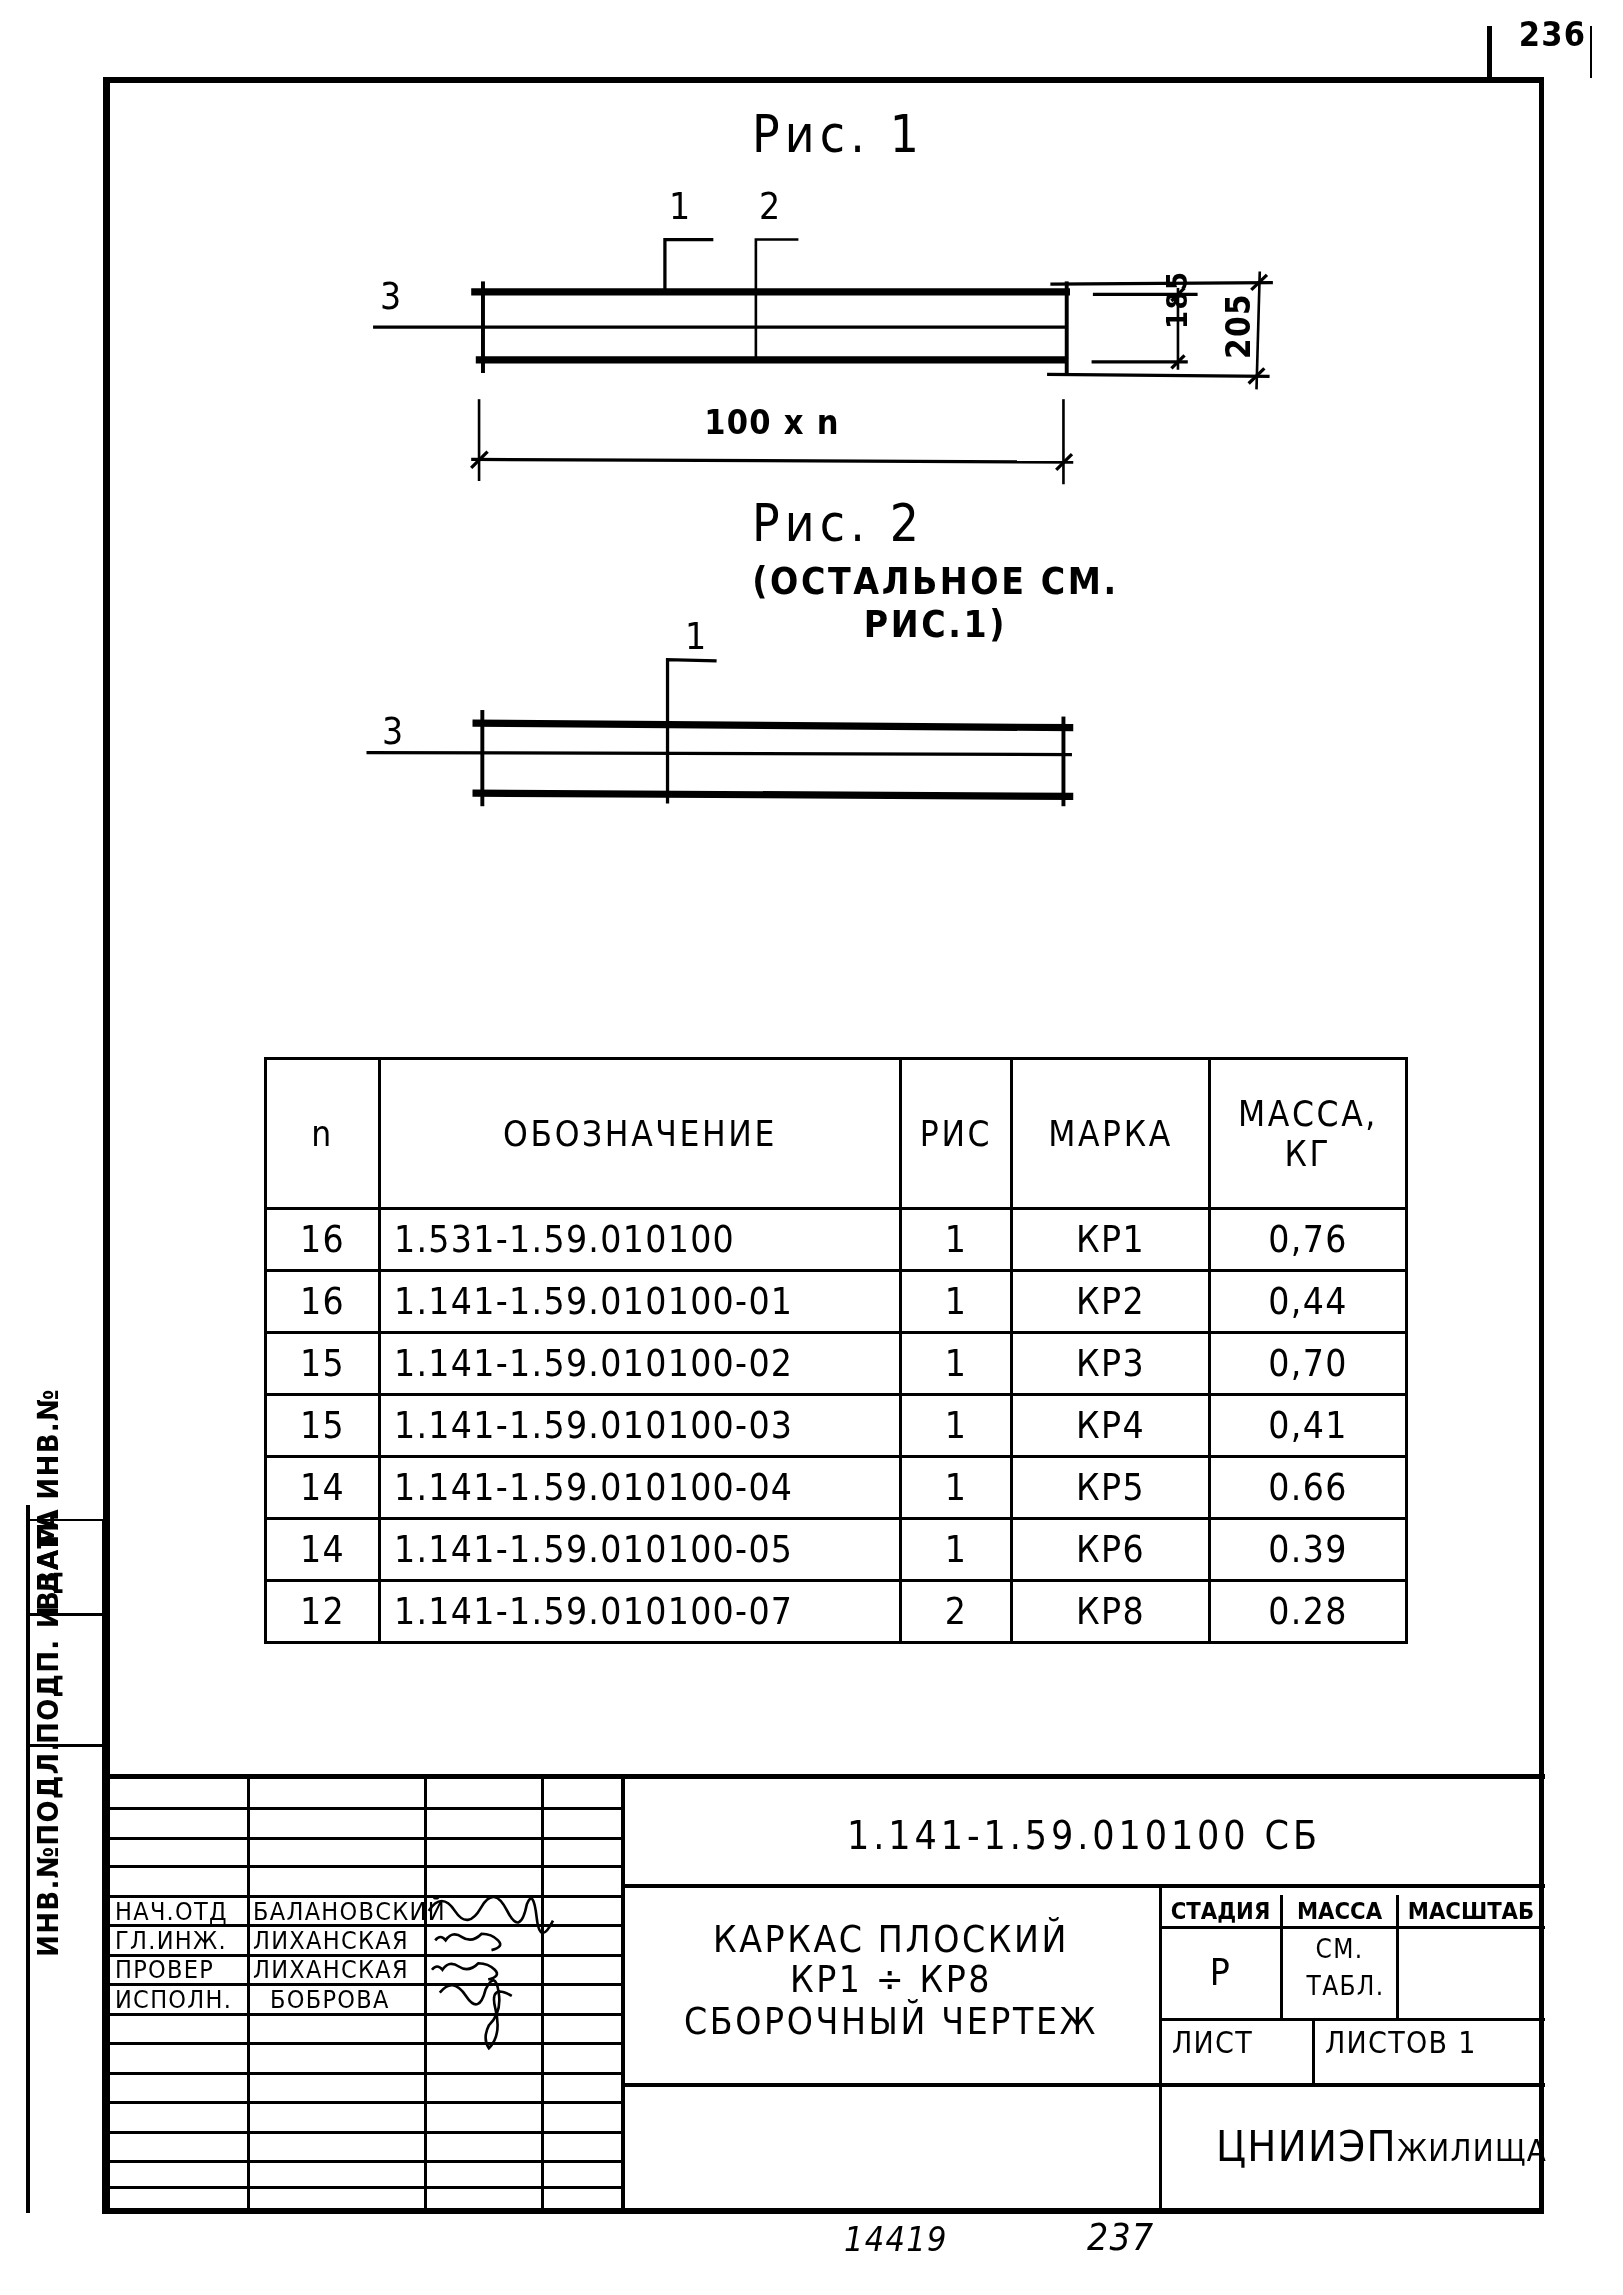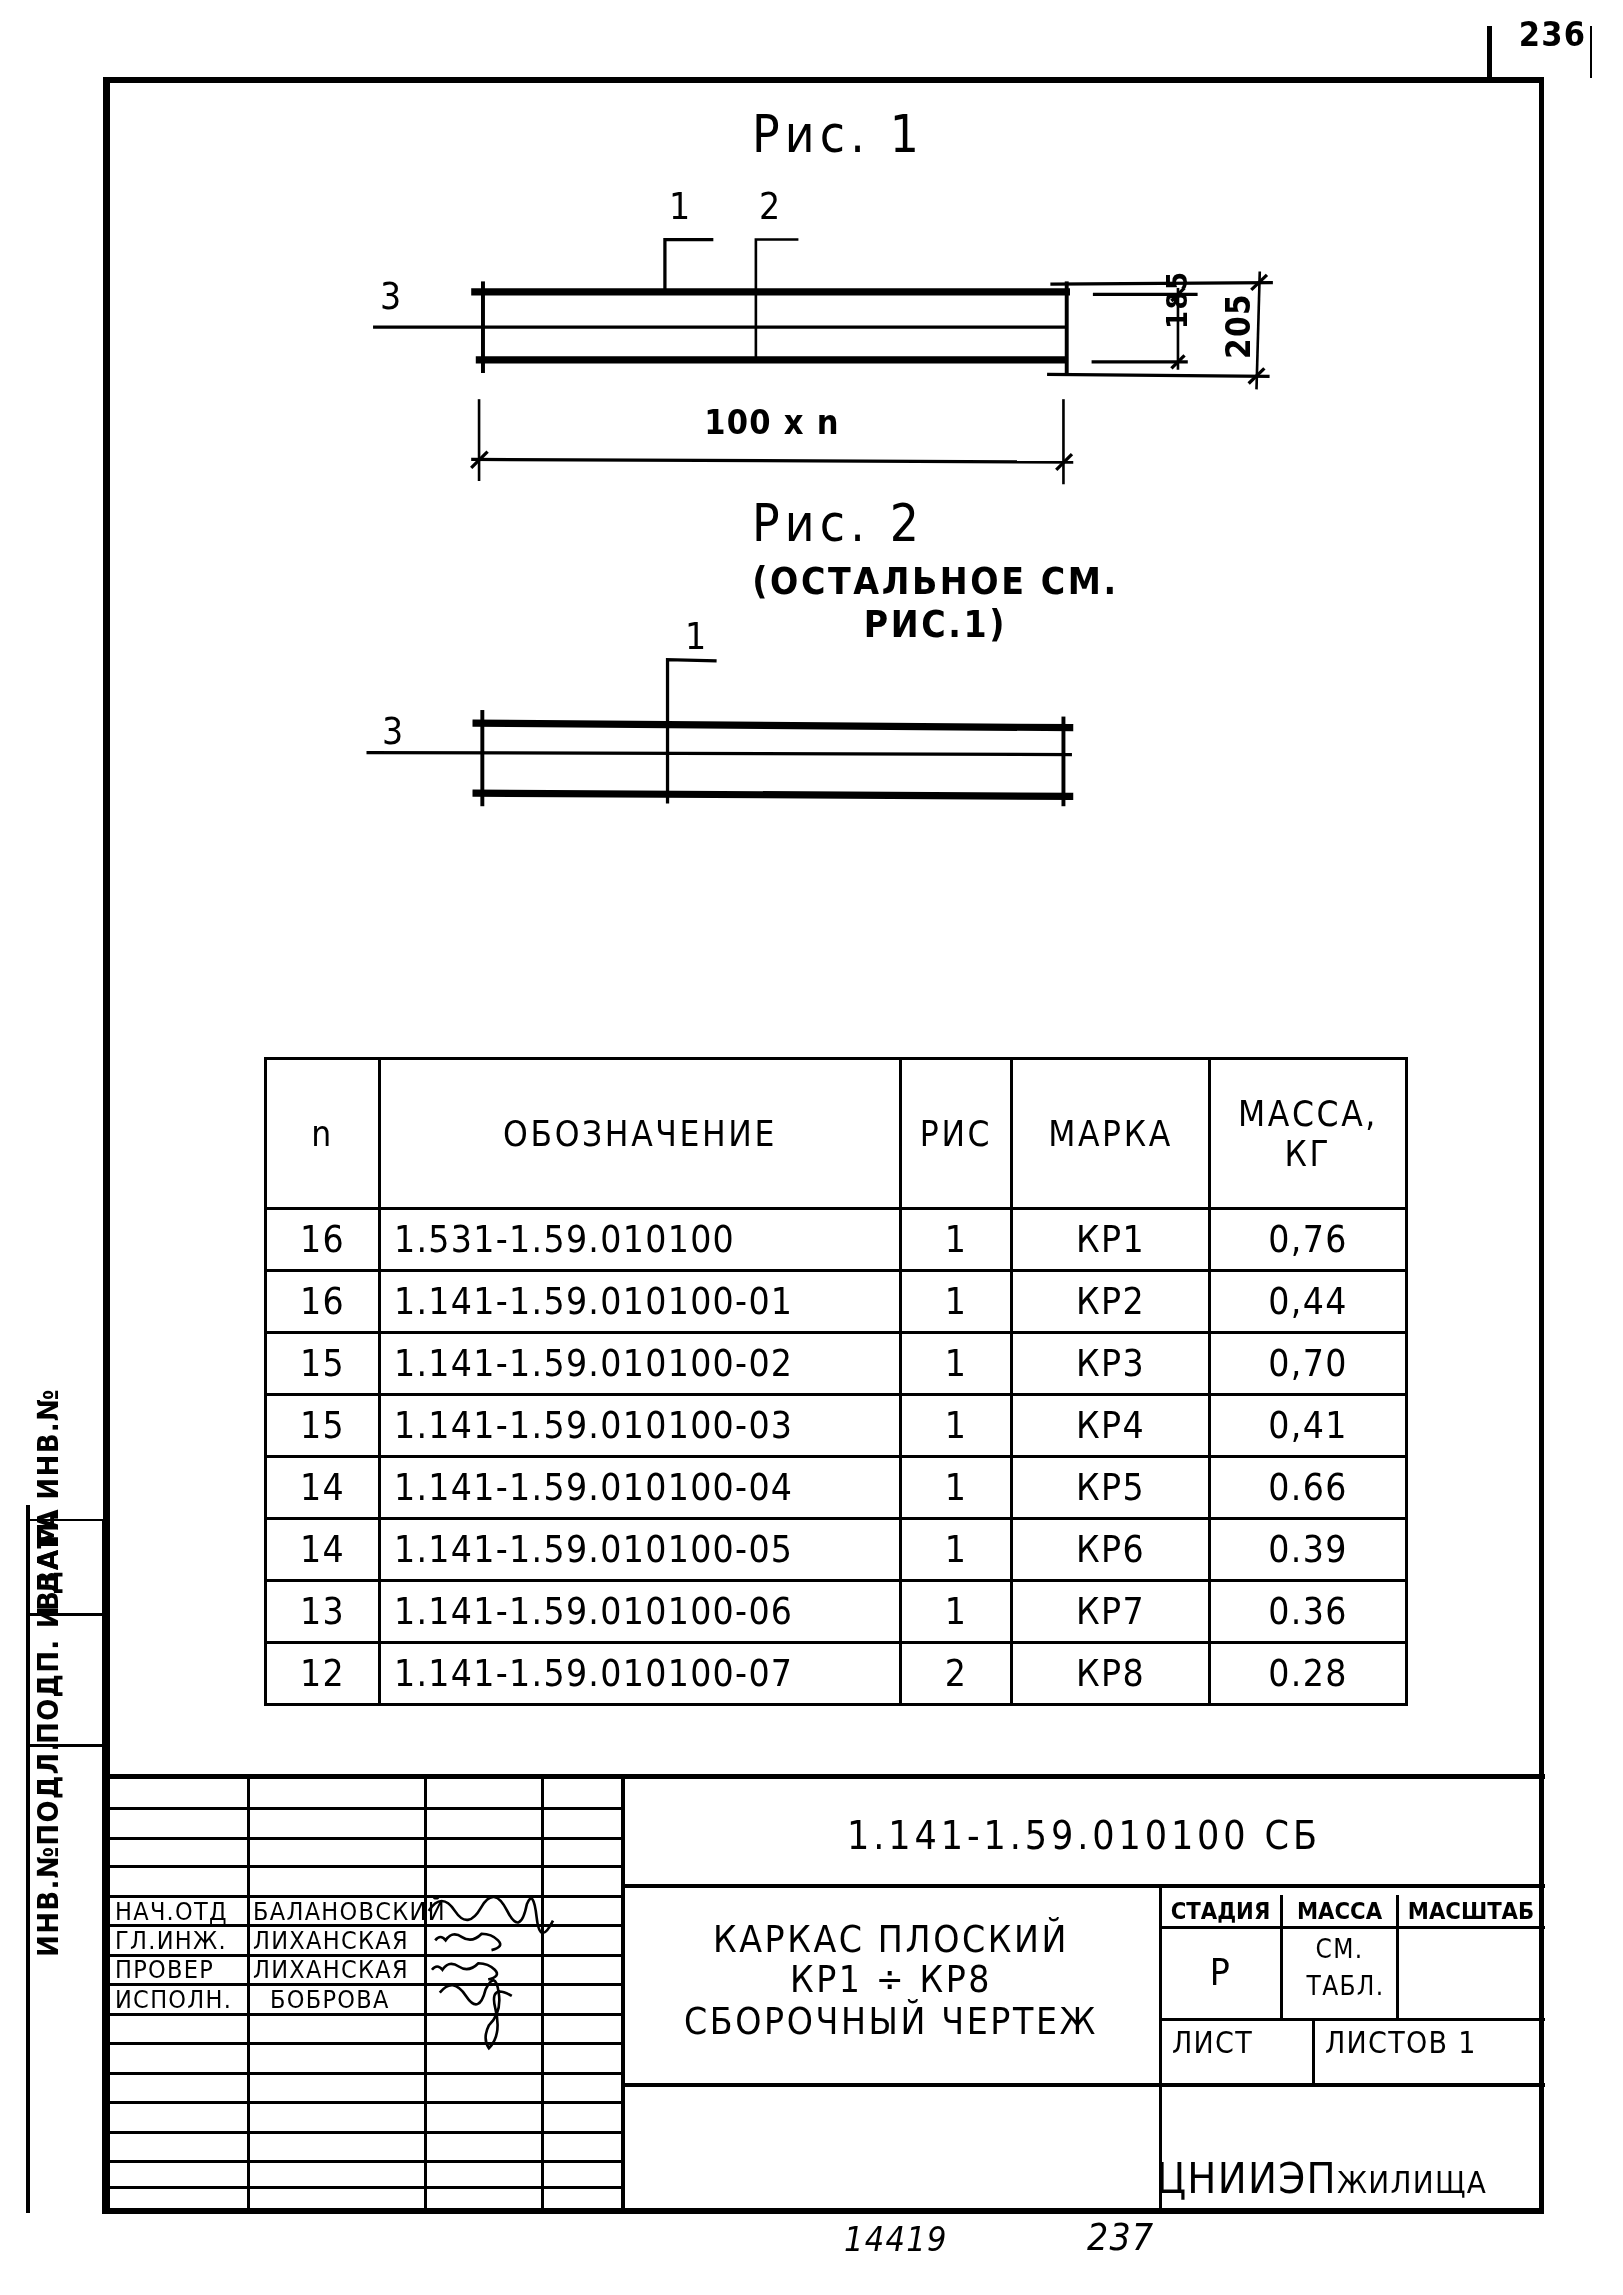--- a/index.html
+++ b/index.html
@@ -145,27 +145,20 @@
       <td class="c-w">0.66</td>
     </tr>
     <tr>
       <td class="c-n">14</td>
       <td class="c-d">1.141-1.59.010100-05</td>
       <td class="c-r">1</td>
       <td class="c-m">КР6</td>
       <td class="c-w">0.39</td>
     </tr>
     <tr>
-      <td class="c-n">13</td>
-      <td class="c-d">1.141-1.59.010100-06</td>
-      <td class="c-r">1</td>
-      <td class="c-m">КР7</td>
-      <td class="c-w">0.36</td>
-    </tr>
-    <tr>
       <td class="c-n">12</td>
       <td class="c-d">1.141-1.59.010100-07</td>
       <td class="c-r">2</td>
       <td class="c-m">КР8</td>
       <td class="c-w">0.28</td>
     </tr>
   </tbody>
 </table>
 
 <div class="abs" style="left:26px; top:1519px; width:79px; height:695px; border-top:2.6px solid #000; border-right:3.3px solid #000; box-sizing:border-box;"></div>
@@ -232,19 +225,19 @@
 
 <div class="tb-text hand" style="left:1162px; top:1897px; width:117px; text-align:center; font-size:23.6px; font-weight:bold; letter-spacing:0;">СТАДИЯ</div>
 <div class="tb-text hand" style="left:1283px; top:1897px; width:113px; text-align:center; font-size:23.6px; font-weight:bold; letter-spacing:0;">МАССА</div>
 <div class="tb-text hand" style="left:1399px; top:1897px; width:144px; text-align:center; font-size:23.6px; font-weight:bold; letter-spacing:0;">МАСШТАБ</div>
 <div class="tb-text hand" style="left:1162px; top:1951px; width:117px; text-align:center; font-size:37px;">Р</div>
 <div class="tb-text hand" style="left:1283px; top:1934px; width:113px; text-align:center; font-size:26px;">СМ.</div>
 <div class="tb-text hand" style="left:1283px; top:1971px; width:113px; text-align:center; font-size:26px;padding-left:6px;">ТАБЛ.</div>
 <div class="tb-text hand" style="left:1399px; top:1957px; width:144px; text-align:center; font-size:26px;"></div>
 <div class="tb-text hand" style="left:1172px; top:2025px; font-size:30px;">ЛИСТ</div>
 <div class="tb-text hand" style="left:1325px; top:2025px; font-size:30px;">ЛИСТОВ 1</div>
-<div class="tb-text hand" style="left:1156px; top:2121px; font-size:43px;margin-top:32px;">
+<div class="tb-text hand" style="left:1216px; top:2121px; font-size:43px;">
   <span>ЦНИИЭП</span><span style="font-size:31px;">ЖИЛИЩА</span>
 </div>
 
 <div class="tb-text hand" style="left:844px; top:2219px; font-size:34px; font-style:italic;">14419</div>
 <div class="tb-text hand" style="left:1087px; top:2216px; font-size:37px; font-style:italic;">237</div>
 
 
 </body></html>

